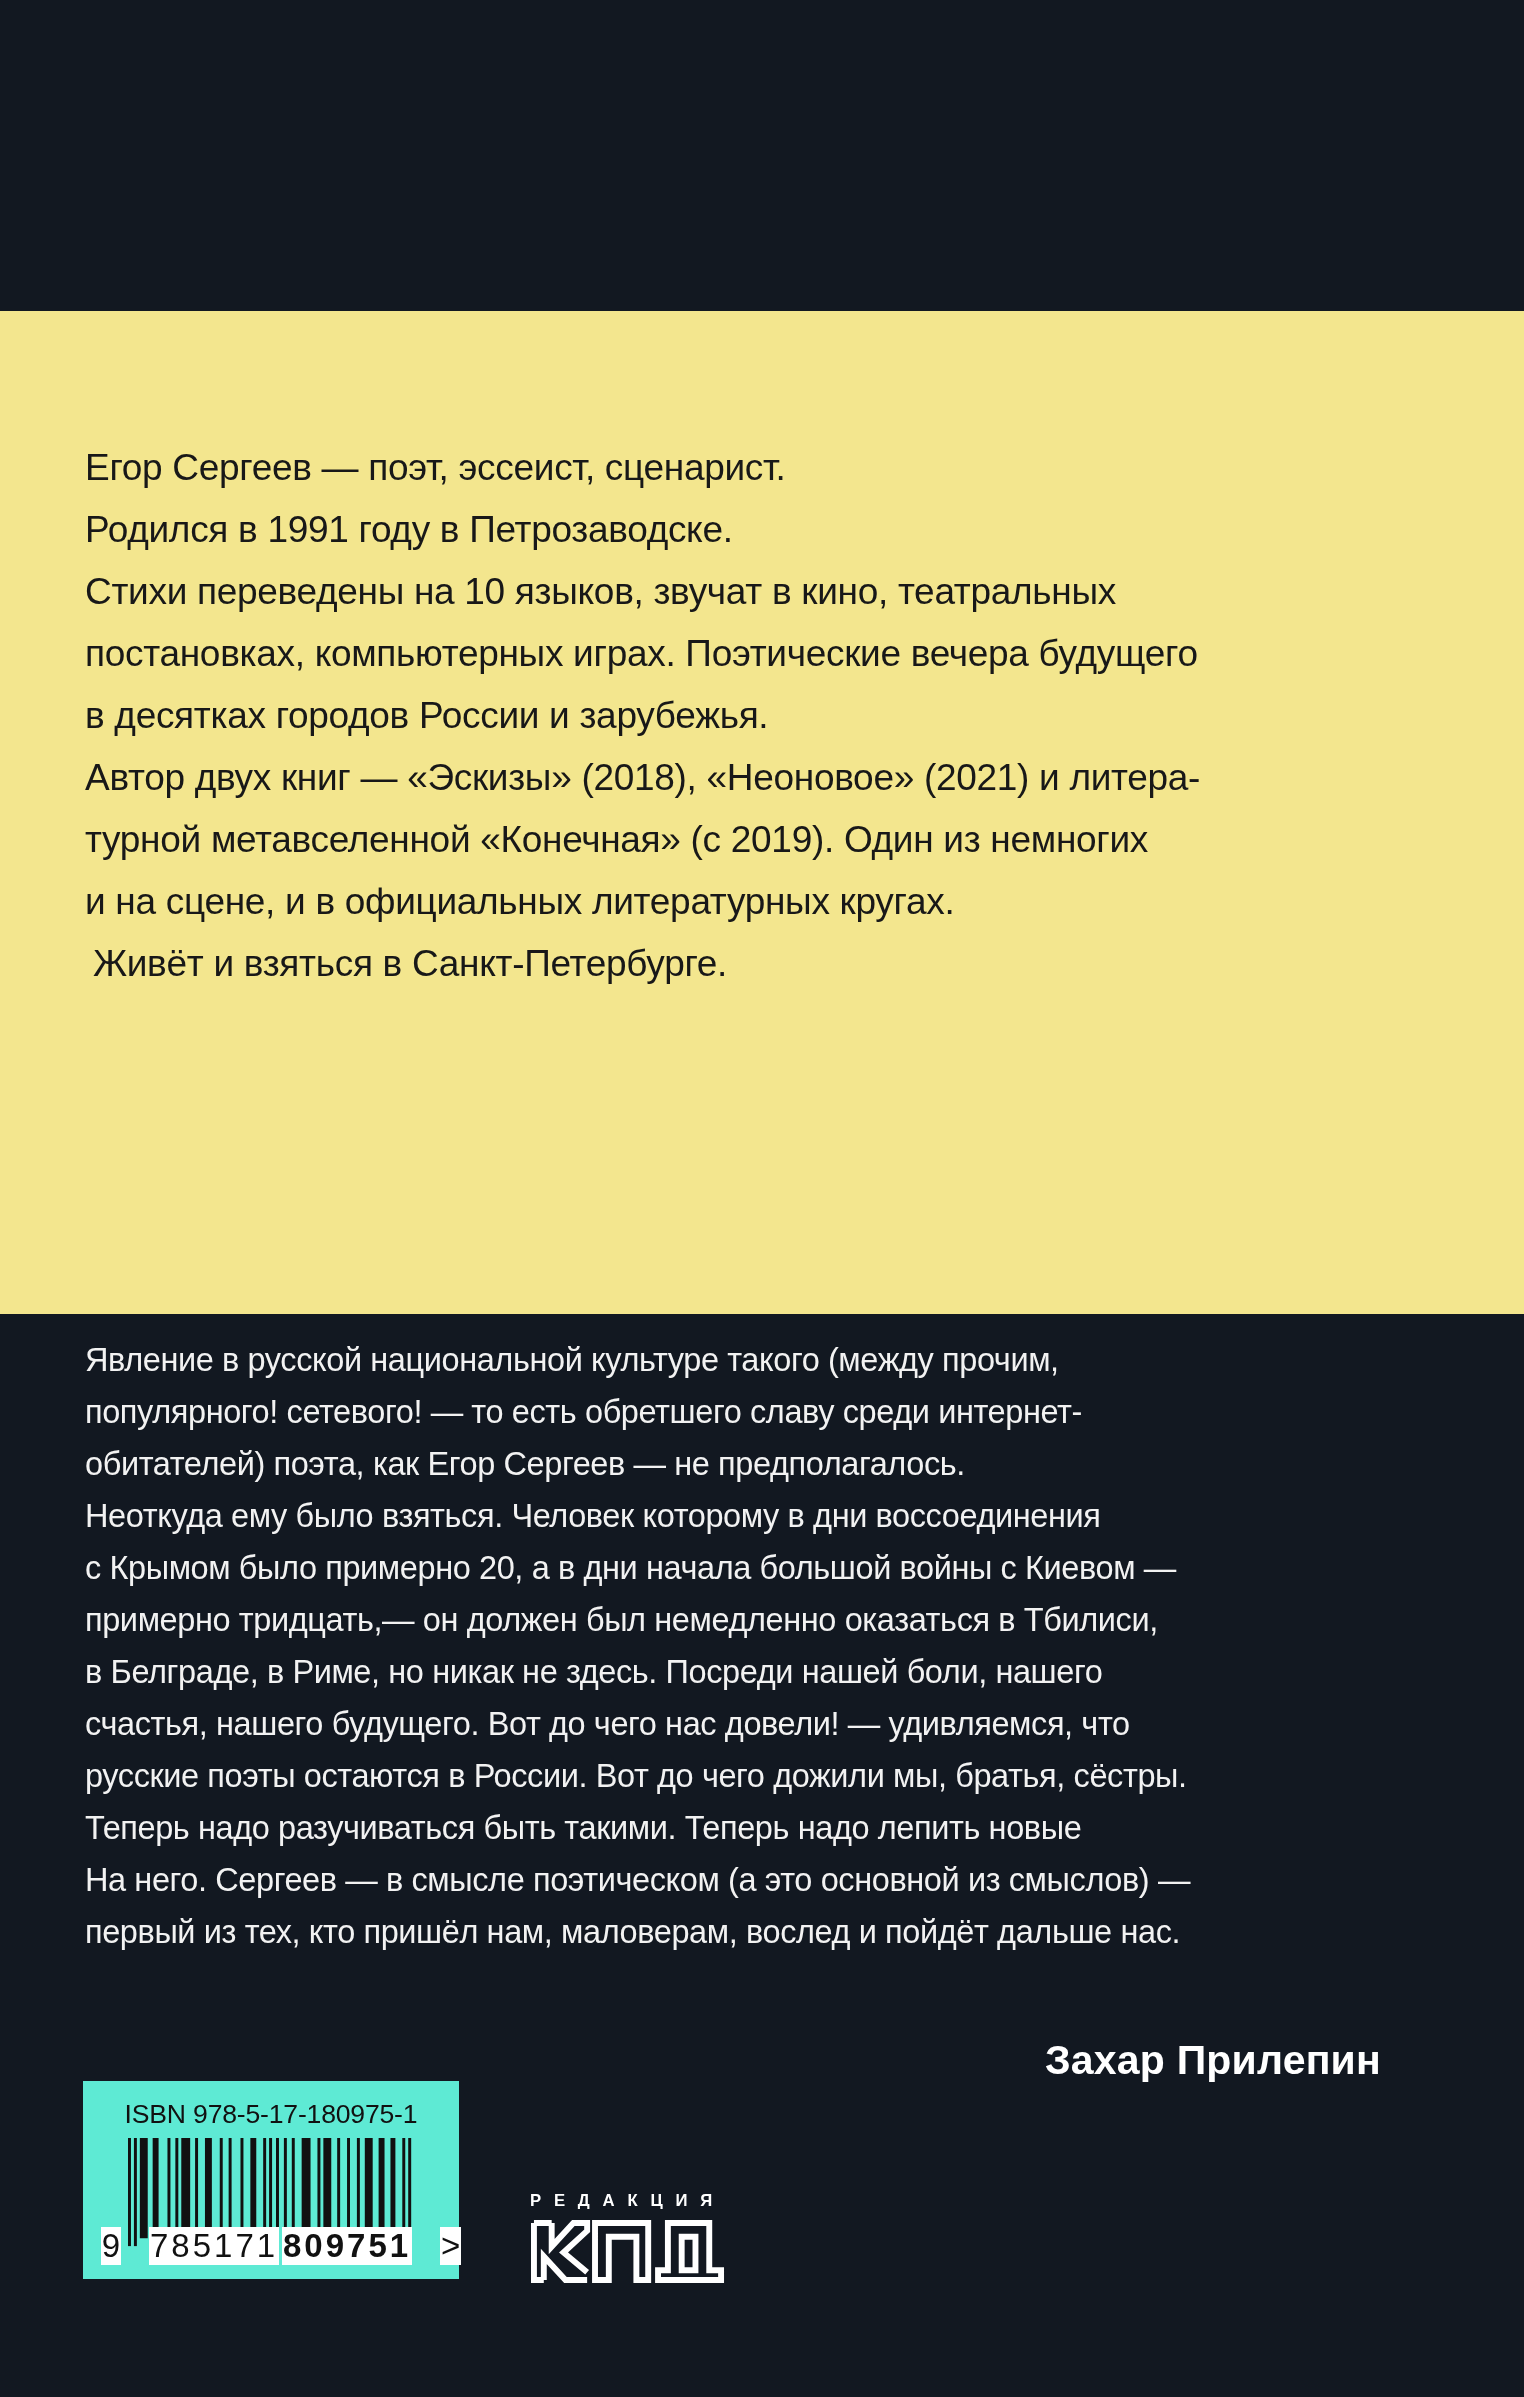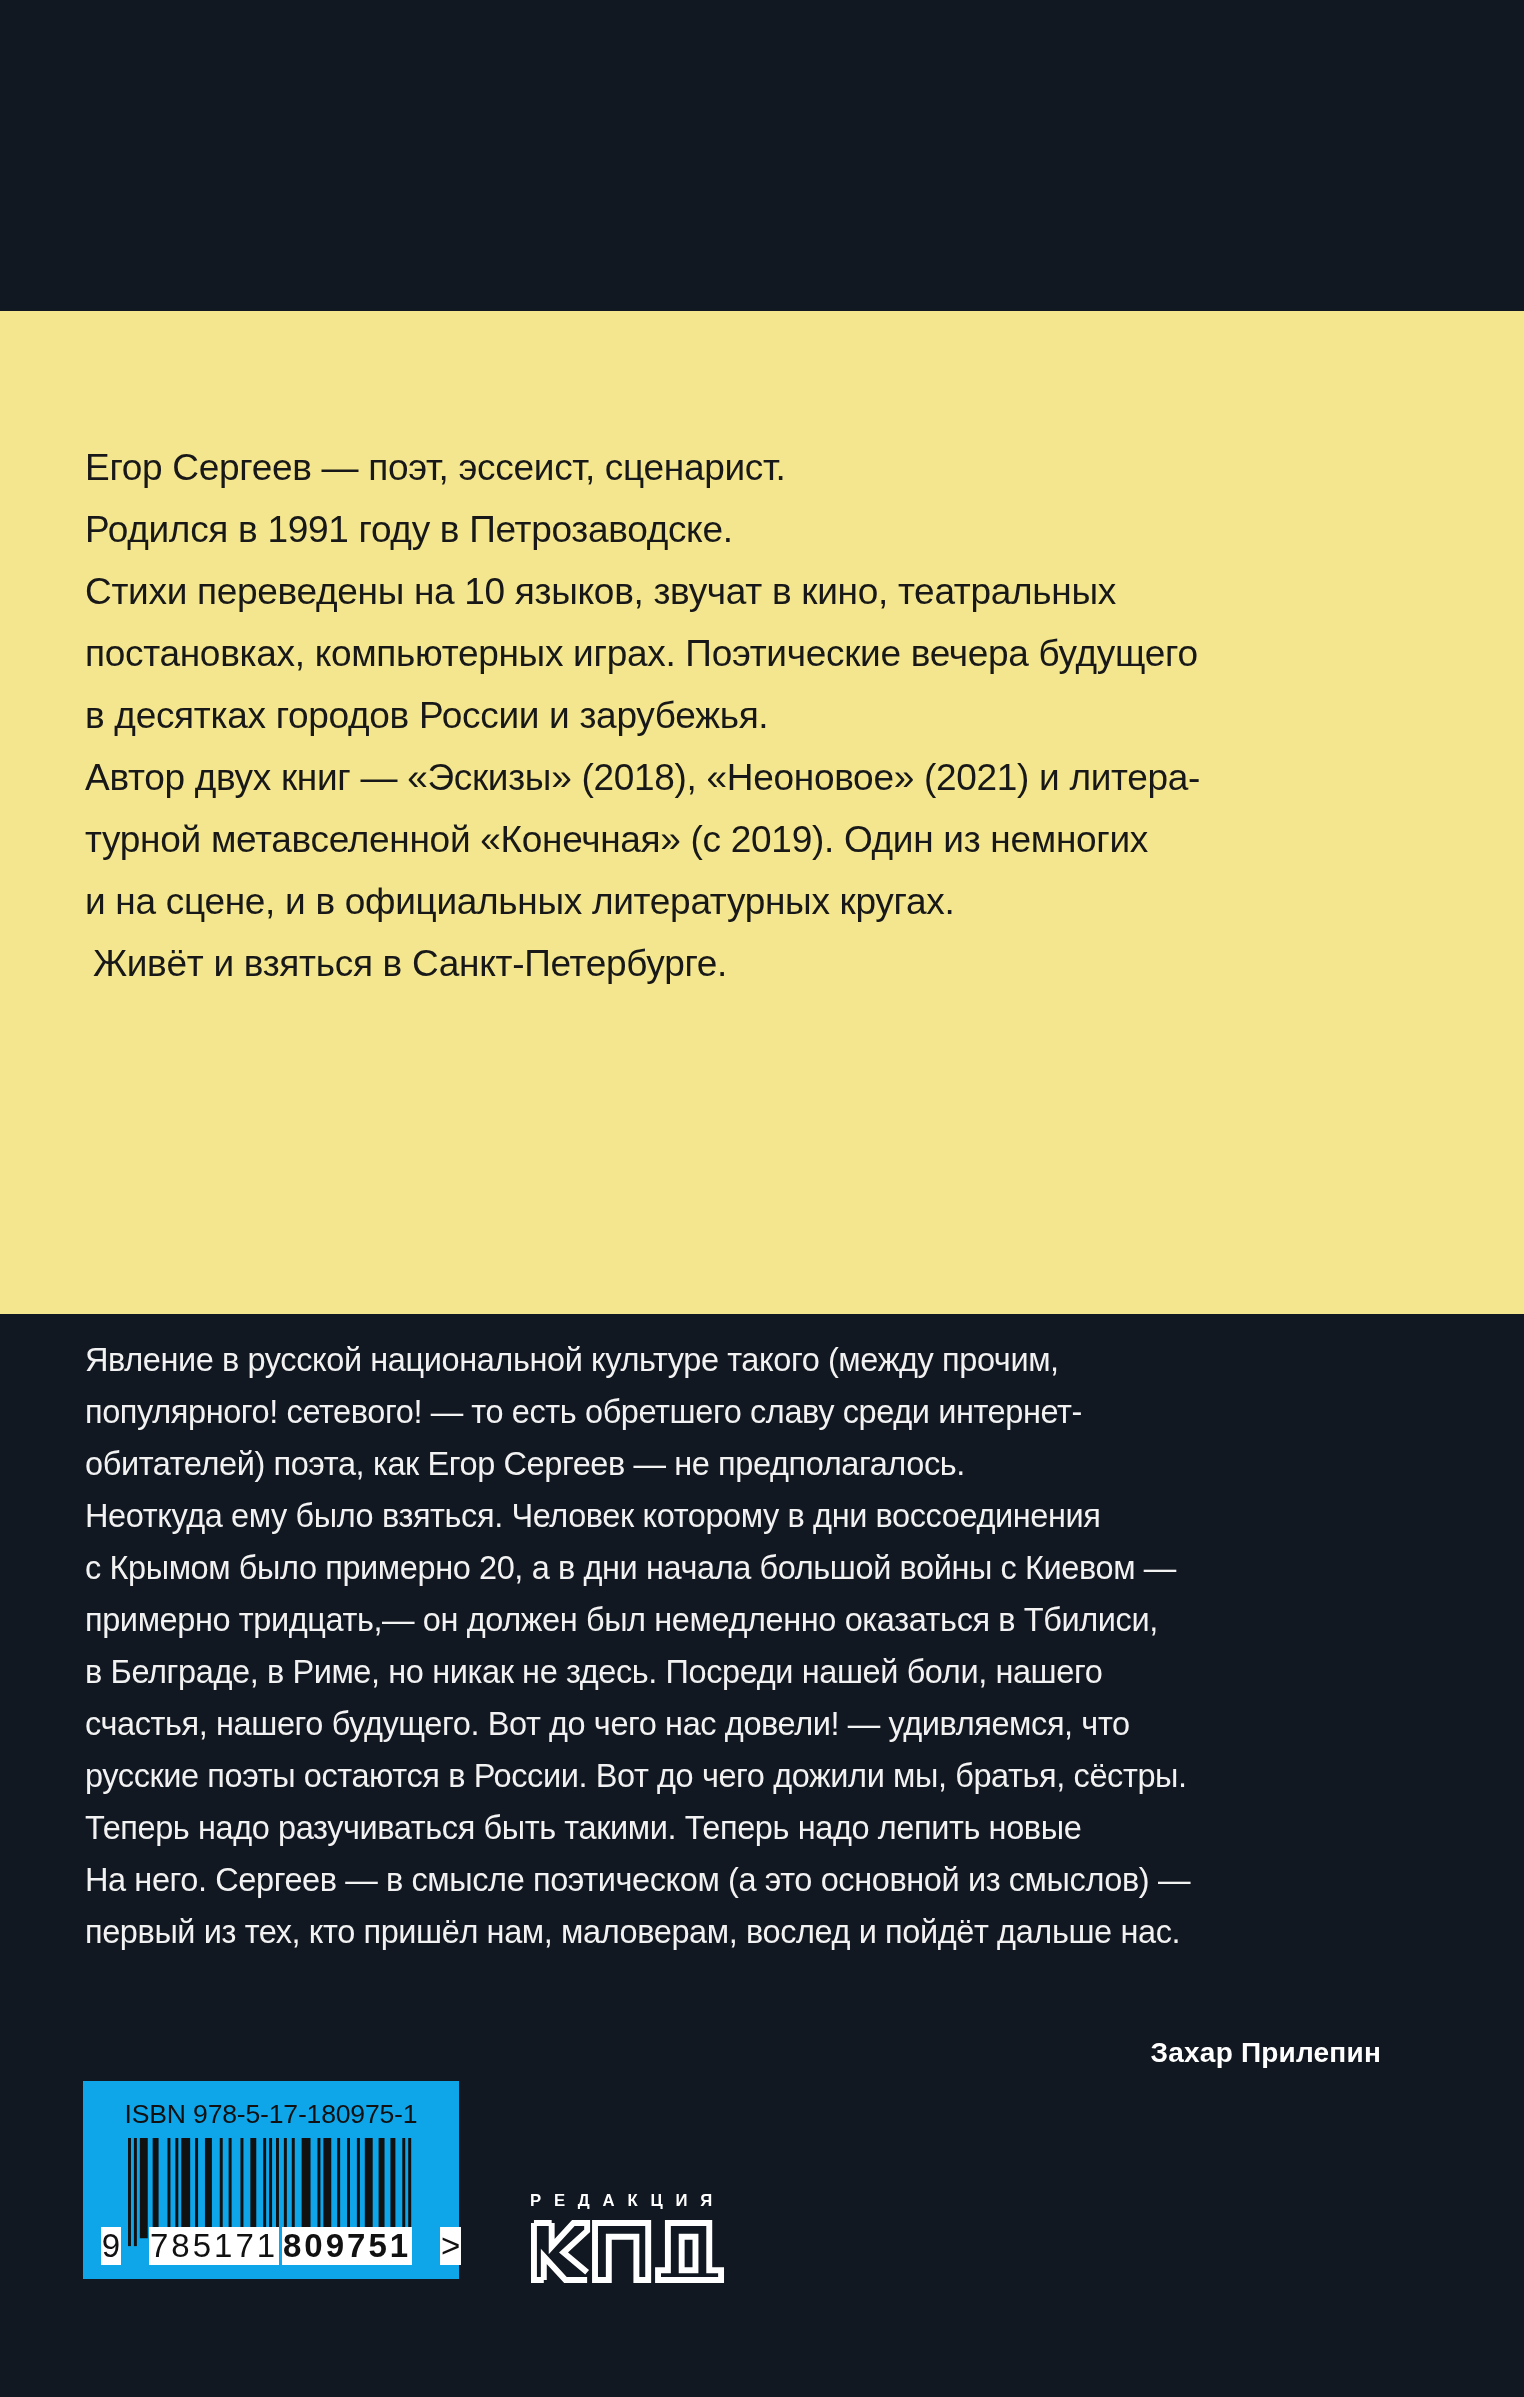--- a/index.html
+++ b/index.html
@@ -34,28 +34,28 @@
       color: #f2f2f2;
       font-size: 32.5px;
       line-height: 52px;
       letter-spacing: -0.4px;
     }
     .quote-text .line { display: block; white-space: nowrap; }
 
     .quote-author {
       position: absolute; right: 144px; top: 2037px;
       color: #ffffff;
-      font-size: 28px;
+      font-size: 41px;
       font-weight: bold;
       letter-spacing: 0.2px;
     }
 
     .isbn-box {
       position: absolute; left: 83px; top: 2081px; width: 376px; height: 198px;
-      background: #0ea5e9;
+      background: #5eead4;
     }
     .isbn-title {
       position: absolute; left: 0; top: 17.7px; width: 100%;
       text-align: center;
       color: #111;
       font-size: 26.6px;
       letter-spacing: -0.2px;
     }
     .barcode {
       position: absolute; left: 45px; top: 57px; width: 296px; height: 114px;

